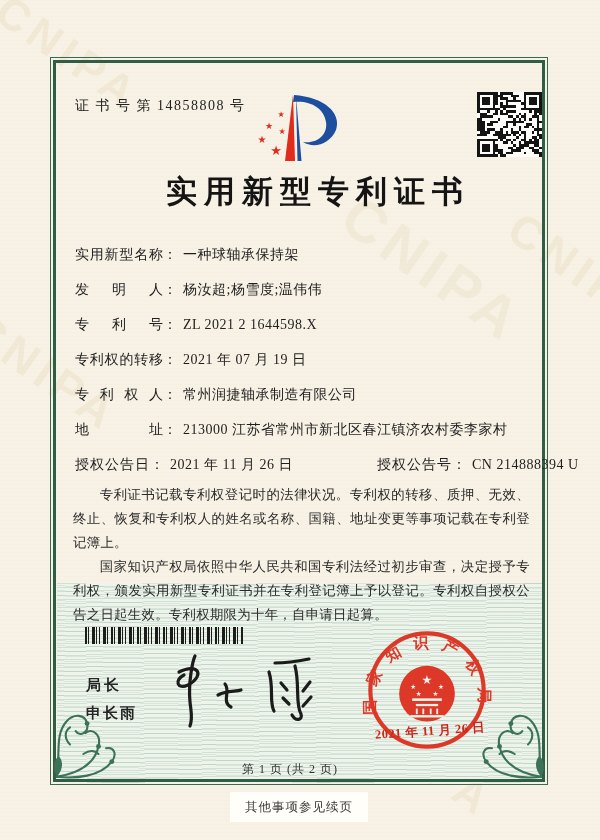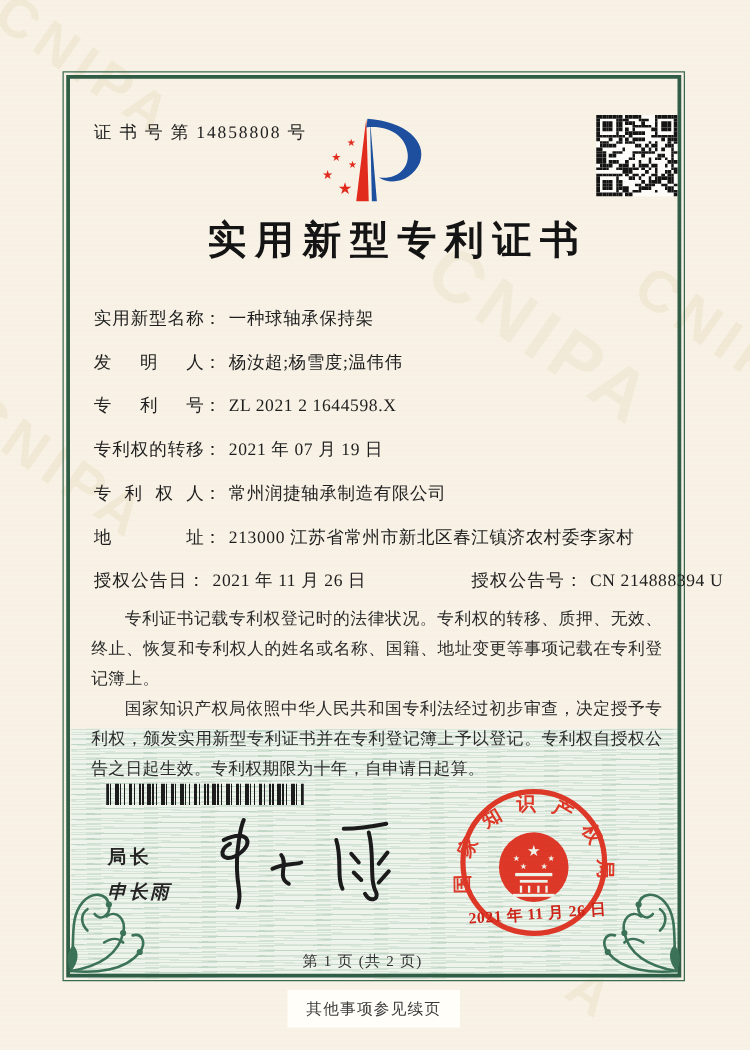--- a/index.html
+++ b/index.html
@@ -52,21 +52,21 @@
   .barcode{position:absolute;left:85px;top:627px;width:158px;height:17px;z-index:2;
     background:repeating-linear-gradient(90deg,
       #1c1c1c 0 2px,transparent 2px 3px,#1c1c1c 3px 4px,transparent 4px 7px,
       #1c1c1c 7px 10px,transparent 10px 11px,#1c1c1c 11px 12px,transparent 12px 14px,
       #1c1c1c 14px 15px,transparent 15px 18px,#1c1c1c 18px 21px,transparent 21px 22px,
       #1c1c1c 22px 23px,transparent 23px 26px);}
 
   .sig-title{position:absolute;left:86px;top:676px;z-index:2;font-size:15px;font-weight:600;color:#252525;
     font-family:"Liberation Sans","DejaVu Sans",sans-serif;letter-spacing:3px;}
   .sig-name{position:absolute;left:86px;top:704px;z-index:2;font-size:15px;font-weight:600;color:#252525;
-    font-family:"Liberation Sans","DejaVu Sans",sans-serif;letter-spacing:2px;font-style:italic;}
+    font-family:"Liberation Sans","DejaVu Sans",sans-serif;letter-spacing:2px;}
   .signature{position:absolute;left:157px;top:650px;width:185px;height:82px;z-index:2;}
 
   .seal{position:absolute;left:362px;top:625px;width:130px;height:130px;z-index:3;opacity:.95;}
   .seal-date{position:absolute;left:360px;top:723px;width:140px;z-index:4;text-align:center;
     font-size:12.5px;color:#cc2418;letter-spacing:.5px;transform:rotate(-4deg);font-weight:600;}
 
   .page-num{position:absolute;left:180px;top:761px;width:220px;z-index:2;text-align:center;
     font-size:12px;color:#333;letter-spacing:1px;}
 
   .footer-note{position:absolute;left:230px;top:792px;width:138px;height:30px;z-index:2;

